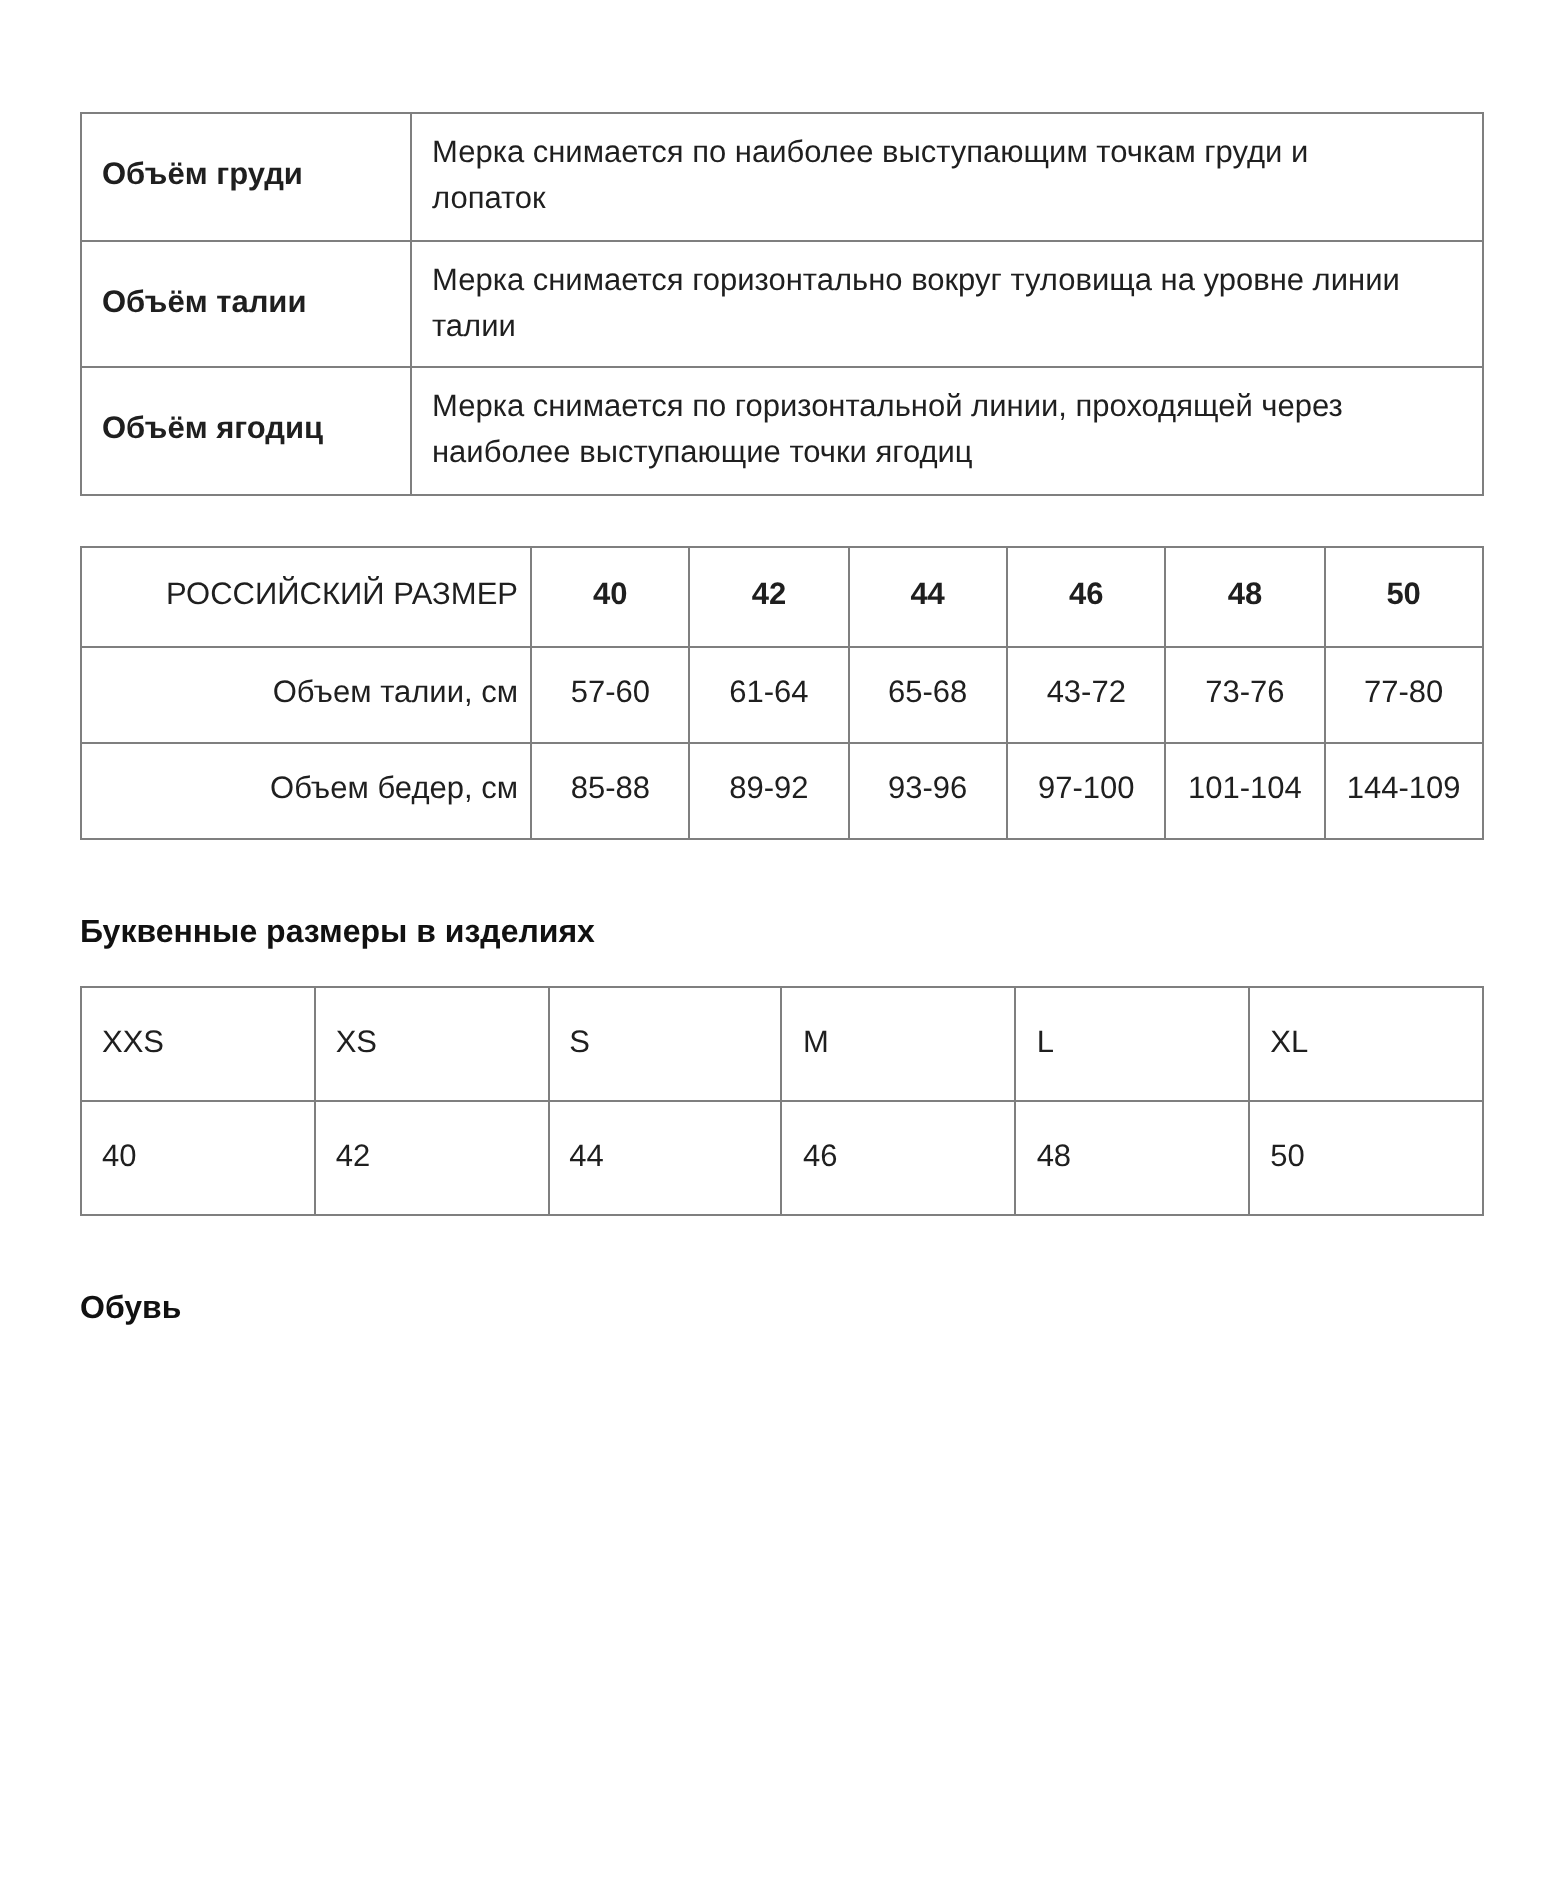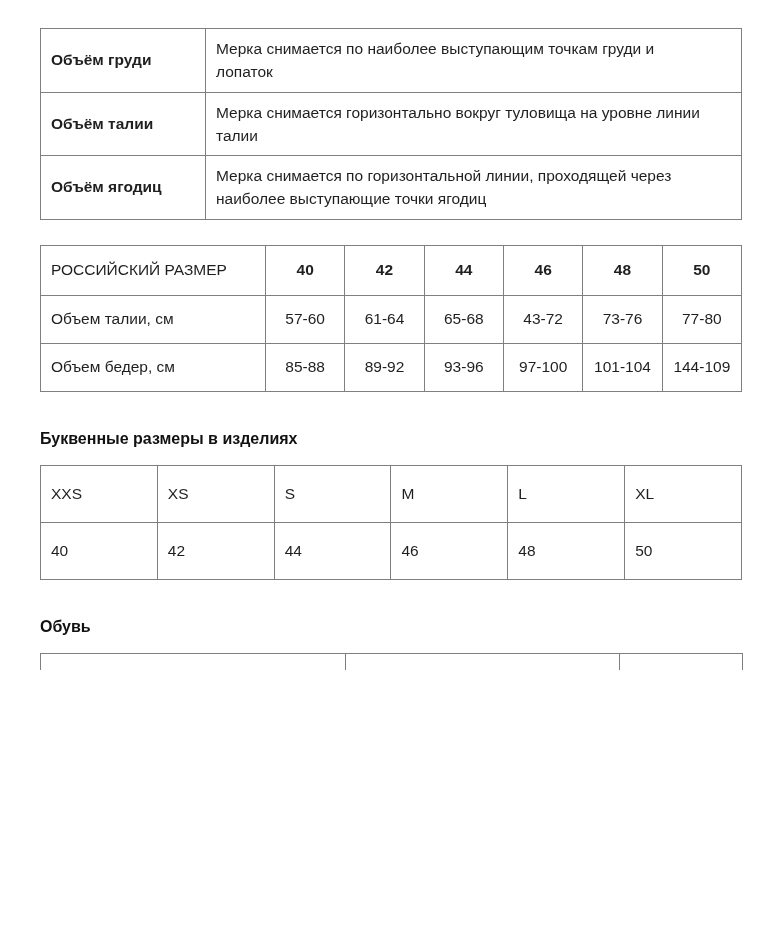--- a/index.html
+++ b/index.html
@@ -5,21 +5,21 @@
   html, body {
     margin: 0;
     padding: 0;
     background: #ffffff;
   }
   .page {
     position: relative;
     width: 783px;
     height: 670px;
     box-sizing: border-box;
-    padding: 28px 41px 0 40px;
+    padding: 56px 41px 0 40px;
     background: #ffffff;
     font-family: "Liberation Sans", sans-serif;
     color: #1f1f1f;
     overflow: hidden;
     border-radius: 18px;
   }
   table.tbl {
     border-collapse: collapse;
     table-layout: fixed;
     width: 702px;
@@ -44,21 +44,21 @@
     padding: 8px 28px 8px 10px;
     line-height: 1.5;
   }
 
   
   .tbl-sizes { margin-top: 25px; }
   .tbl-sizes td { height: 48px; }
   .tbl-sizes .label {
     width: 225px;
     padding: 0 6px 0 10px;
-    text-align: left;
+    text-align: right;
     margin-left: 46px;
   }
   .tbl-sizes .num { text-align: center; }
   .tbl-sizes .hdr { font-weight: bold; }
   .tbl-sizes tr.hdr-row td { height: 50px; }
 
   
   h2.section-heading {
     font-family: "Liberation Sans", sans-serif;
     font-size: 16px;

